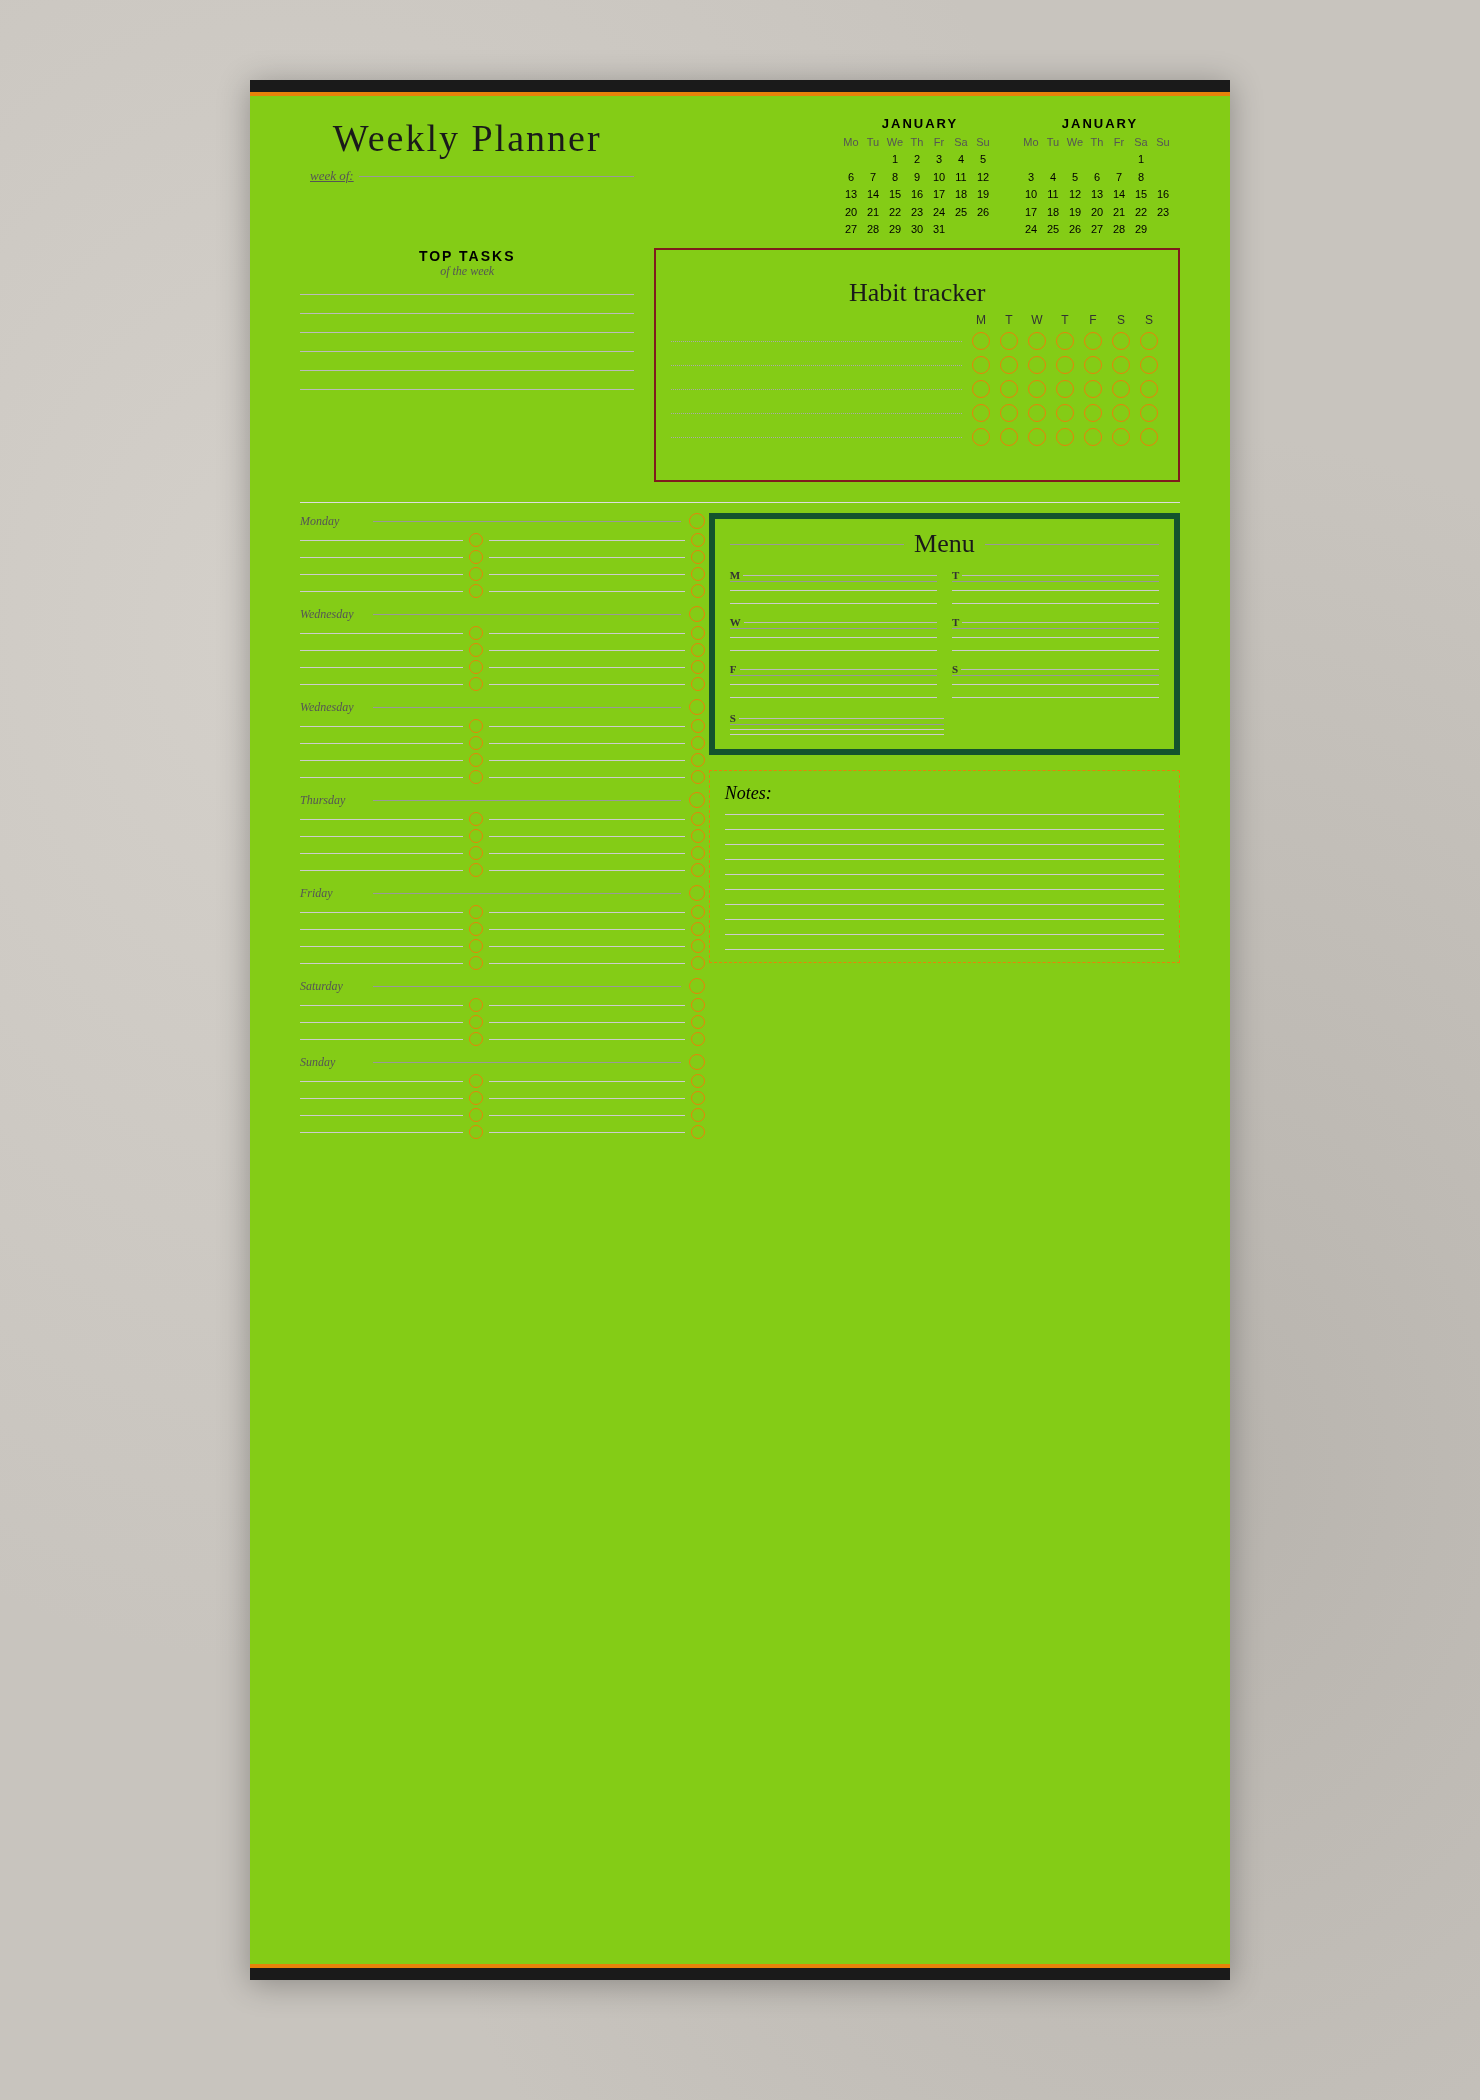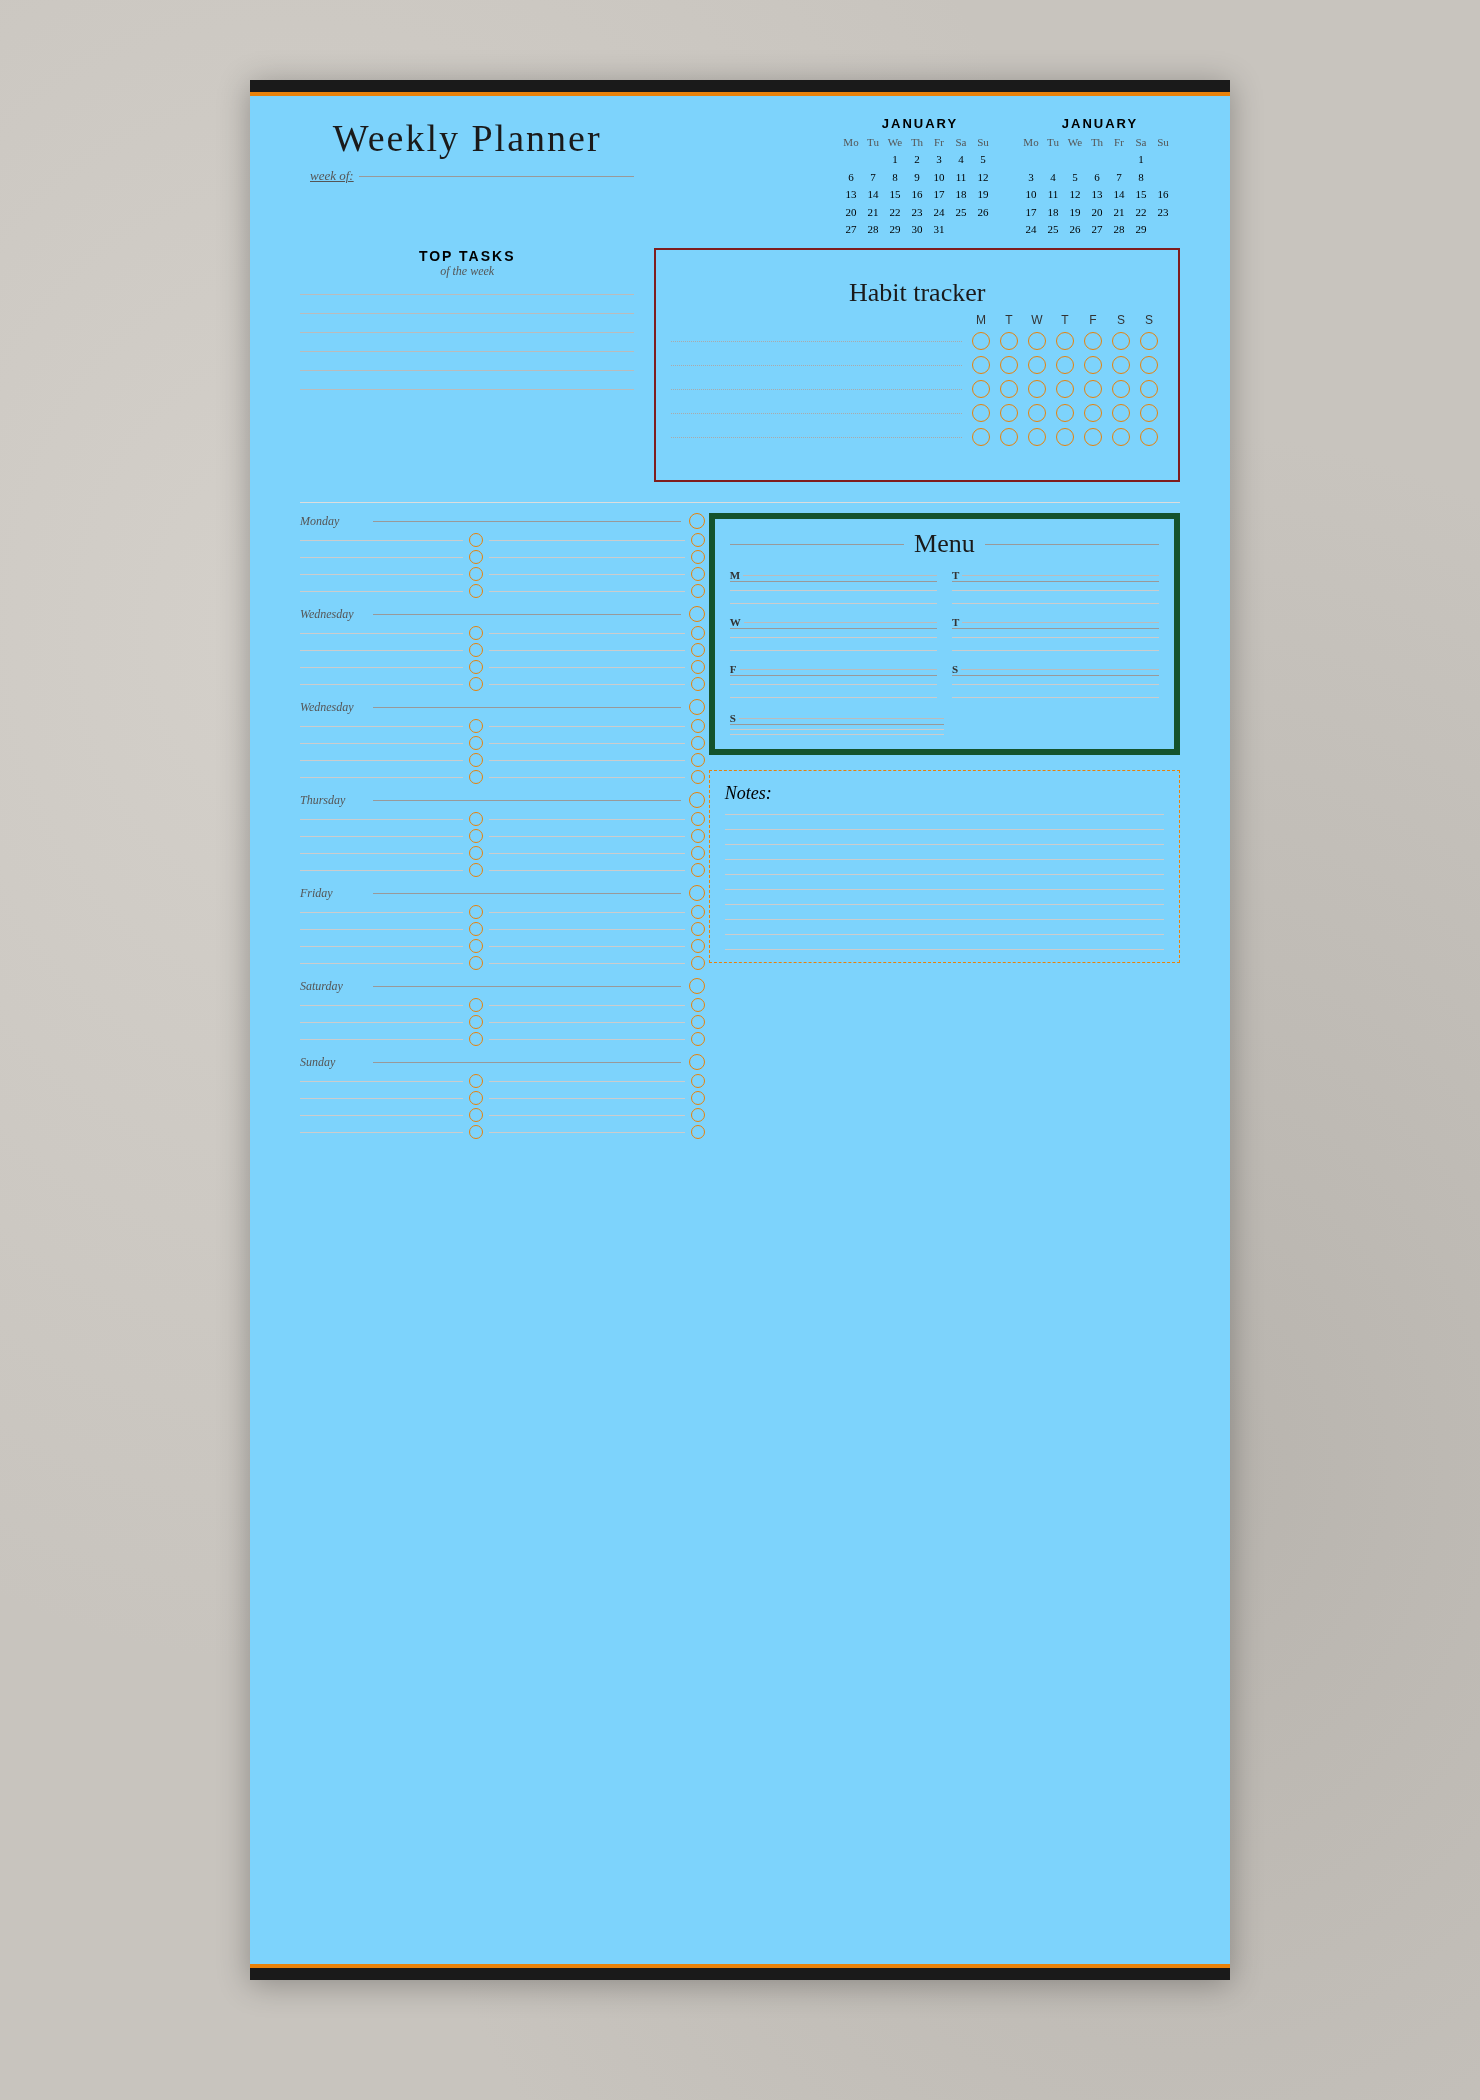--- a/index.html
+++ b/index.html
@@ -14,21 +14,21 @@
       display: flex;
       justify-content: center;
       align-items: flex-start;
       padding: 80px 60px;
       font-family: Georgia, serif;
     }
 
     .page {
       width: 980px;
       min-height: 1900px;
-      background: #7dd3fc;
+      background: #84cc16;
       position: relative;
       box-shadow: 0 4px 30px rgba(0,0,0,0.3);
     }
 
     
     .top-border {
       height: 12px;
       background: #1a1a1a;
       width: 100%;
     }
@@ -113,21 +113,21 @@
     .cal-title {
       font-weight: bold;
       font-size: 13px;
       text-align: center;
       letter-spacing: 2px;
       margin-bottom: 3px;
       font-family: Arial, sans-serif;
     }
 
     .cal-grid {
-      font-family: Liberation Serif, serif;
+      font-family: Liberation Sans, sans-serif;
       font-size: 11px;
     }
 
     .cal-row {
       display: grid;
       grid-template-columns: repeat(7, 22px);
       text-align: center;
     }
 
     .cal-header-row span {

